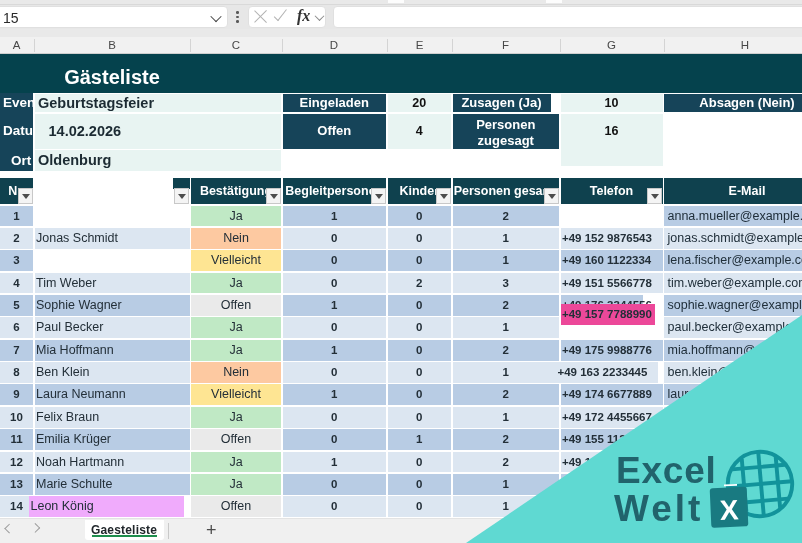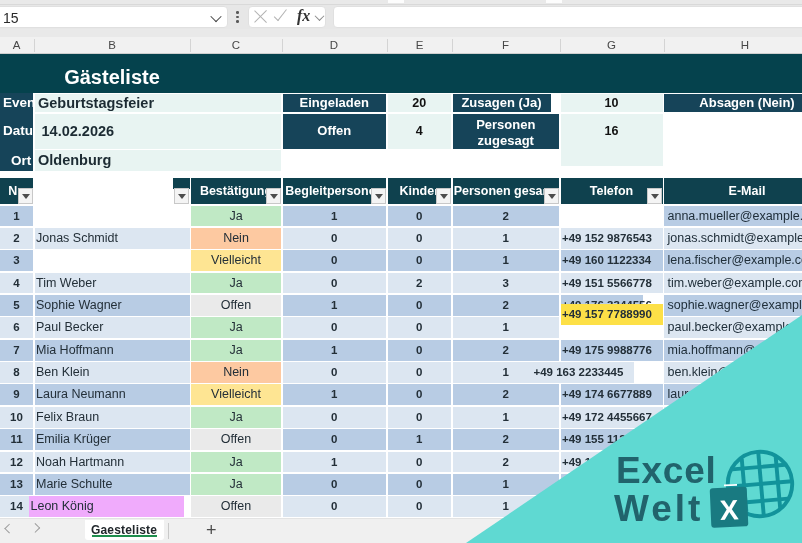--- a/index.html
+++ b/index.html
@@ -115,21 +115,21 @@
 <div style="position:absolute;left:0;top:92.5px;width:33px;height:78.9px;background:#164459"></div>
 <div class="lbl" style="left:0;top:93.6px;width:33px;height:18.5px;line-height:18.5px;padding-left:3px">Event</div>
 <div class="infc" style="left:34.5px;top:93.6px;width:246.5px;height:18.5px;line-height:18.5px;padding-left:3.5px">Geburtstagsfeier</div>
 <div class="dkc" style="left:282.5px;top:93.6px;width:103.5px;height:18.5px;line-height:18.5px">Eingeladen</div>
 <div class="numc" style="left:387.5px;top:93.6px;width:63.5px;height:18.5px;line-height:18.5px">20</div>
 <div class="dkc" style="left:452.5px;top:93.6px;width:98px;height:18.5px;line-height:18.5px">Zusagen (Ja)</div>
 <div class="numc" style="left:560.5px;top:93.6px;width:102px;height:18.5px;line-height:18.5px">10</div>
 <div class="dkc" style="left:664px;top:93.6px;width:166px;height:18.5px;line-height:18.5px;font-size:13px">Absagen (Nein)</div>
 
 <div class="lbl" style="left:0;top:114.3px;width:33px;height:34.3px;line-height:34.3px;padding-left:3px">Datum</div>
-<div class="infc" style="left:34.5px;top:114.3px;width:246.5px;height:34.3px;line-height:34.3px;padding-left:7px">14.02.2026</div>
+<div class="infc" style="left:34.5px;top:114.3px;width:246.5px;height:34.3px;line-height:34.3px;padding-left:14px">14.02.2026</div>
 <div class="dkc" style="left:282.5px;top:114.3px;width:103.5px;height:34.3px;line-height:34.3px">Offen</div>
 <div class="numc" style="left:387.5px;top:114.3px;width:63.5px;height:34.3px;line-height:34.3px">4</div>
 <div class="dkc" style="left:452.5px;top:114.3px;width:106.5px;height:34.3px">
       <div style="margin-top:2.5px;line-height:16px">Personen<br>zugesagt</div>
     </div>
 <div class="numc" style="left:560.5px;top:114.3px;width:102px;height:52px;line-height:34.3px">16</div>
 
 <div class="lbl" style="left:0;top:150.4px;width:33px;height:21px;line-height:21px;padding-left:11px">Ort</div>
 <div class="infc" style="left:34.5px;top:150.4px;width:246.5px;height:21px;line-height:21px;padding-left:3.5px">Oldenburg</div>
 
@@ -219,37 +219,37 @@
     <div class="dc ctr num" style="left:387.5px;top:294.9px;width:63.5px;background:#b8cce4">0</div>
     <div class="dc ctr num" style="left:452.5px;top:294.9px;width:106.5px;background:#b8cce4">2</div>
     <div class="dc lft num" style="left:560.5px;top:294.9px;width:82px;background:#b8cce4">+49 176 3344556</div>
     <div class="dc lft em" style="left:664px;top:294.9px;width:166px;background:#b8cce4">sophie.wagner@example.com</div>
 <div class="dc ctr num" style="left:0px;top:317.3px;width:33px;background:#dce6f1">6</div>
     <div class="dc lft" style="left:34.5px;top:317.3px;width:155px;background:#dce6f1">Paul Becker</div>
     <div class="dc ctr" style="left:191px;top:317.3px;width:90px;background:#c0e9c5">Ja</div>
     <div class="dc ctr num" style="left:282.5px;top:317.3px;width:103.5px;background:#dce6f1">0</div>
     <div class="dc ctr num" style="left:387.5px;top:317.3px;width:63.5px;background:#dce6f1">0</div>
     <div class="dc ctr num" style="left:452.5px;top:317.3px;width:106.5px;background:#dce6f1">1</div>
-    <div class="dc lft num" style="left:560.5px;top:304px;width:102px;background:#fde047">+49 157 7788990</div>
+    <div class="dc lft num" style="left:560.5px;top:304px;width:94px;background:#ec4899">+49 157 7788990</div>
     <div class="dc lft em" style="left:664px;top:317.3px;width:166px;background:#dce6f1">paul.becker@example.com</div>
 <div class="dc ctr num" style="left:0px;top:339.7px;width:33px;background:#b8cce4">7</div>
     <div class="dc lft" style="left:34.5px;top:339.7px;width:155px;background:#b8cce4">Mia Hoffmann</div>
     <div class="dc ctr" style="left:191px;top:339.7px;width:90px;background:#c0e9c5">Ja</div>
     <div class="dc ctr num" style="left:282.5px;top:339.7px;width:103.5px;background:#b8cce4">1</div>
     <div class="dc ctr num" style="left:387.5px;top:339.7px;width:63.5px;background:#b8cce4">0</div>
     <div class="dc ctr num" style="left:452.5px;top:339.7px;width:106.5px;background:#b8cce4">2</div>
     <div class="dc lft num" style="left:560.5px;top:339.7px;width:102px;background:#b8cce4">+49 175 9988776</div>
     <div class="dc lft em" style="left:664px;top:339.7px;width:166px;background:#b8cce4">mia.hoffmann@example.com</div>
 <div class="dc ctr num" style="left:0px;top:362.0px;width:33px;background:#dce6f1">8</div>
     <div class="dc lft" style="left:34.5px;top:362.0px;width:155px;background:#dce6f1">Ben Klein</div>
     <div class="dc ctr" style="left:191px;top:362.0px;width:90px;background:#fdc9a1">Nein</div>
     <div class="dc ctr num" style="left:282.5px;top:362.0px;width:103.5px;background:#dce6f1">0</div>
     <div class="dc ctr num" style="left:387.5px;top:362.0px;width:63.5px;background:#dce6f1">0</div>
     <div class="dc ctr num" style="left:452.5px;top:362.0px;width:106.5px;background:#dce6f1">1</div>
-    <div class="dc lft num" style="left:532px;top:362.0px;width:102px;background:#dce6f1">+49 163 2233445</div>
+    <div class="dc lft num" style="left:556px;top:362.0px;width:102px;background:#dce6f1">+49 163 2233445</div>
     <div class="dc lft em" style="left:664px;top:362.0px;width:166px;background:#dce6f1">ben.klein@example.com</div>
 <div class="dc ctr num" style="left:0px;top:384.4px;width:33px;background:#b8cce4">9</div>
     <div class="dc lft" style="left:34.5px;top:384.4px;width:155px;background:#b8cce4">Laura Neumann</div>
     <div class="dc ctr" style="left:191px;top:384.4px;width:90px;background:#fee593">Vielleicht</div>
     <div class="dc ctr num" style="left:282.5px;top:384.4px;width:103.5px;background:#b8cce4">1</div>
     <div class="dc ctr num" style="left:387.5px;top:384.4px;width:63.5px;background:#b8cce4">0</div>
     <div class="dc ctr num" style="left:452.5px;top:384.4px;width:106.5px;background:#b8cce4">2</div>
     <div class="dc lft num" style="left:560.5px;top:384.4px;width:102px;background:#b8cce4">+49 174 6677889</div>
     <div class="dc lft em" style="left:664px;top:384.4px;width:166px;background:#b8cce4">laura.neumann@example.com</div>
 <div class="dc ctr num" style="left:0px;top:406.7px;width:33px;background:#dce6f1">10</div>

